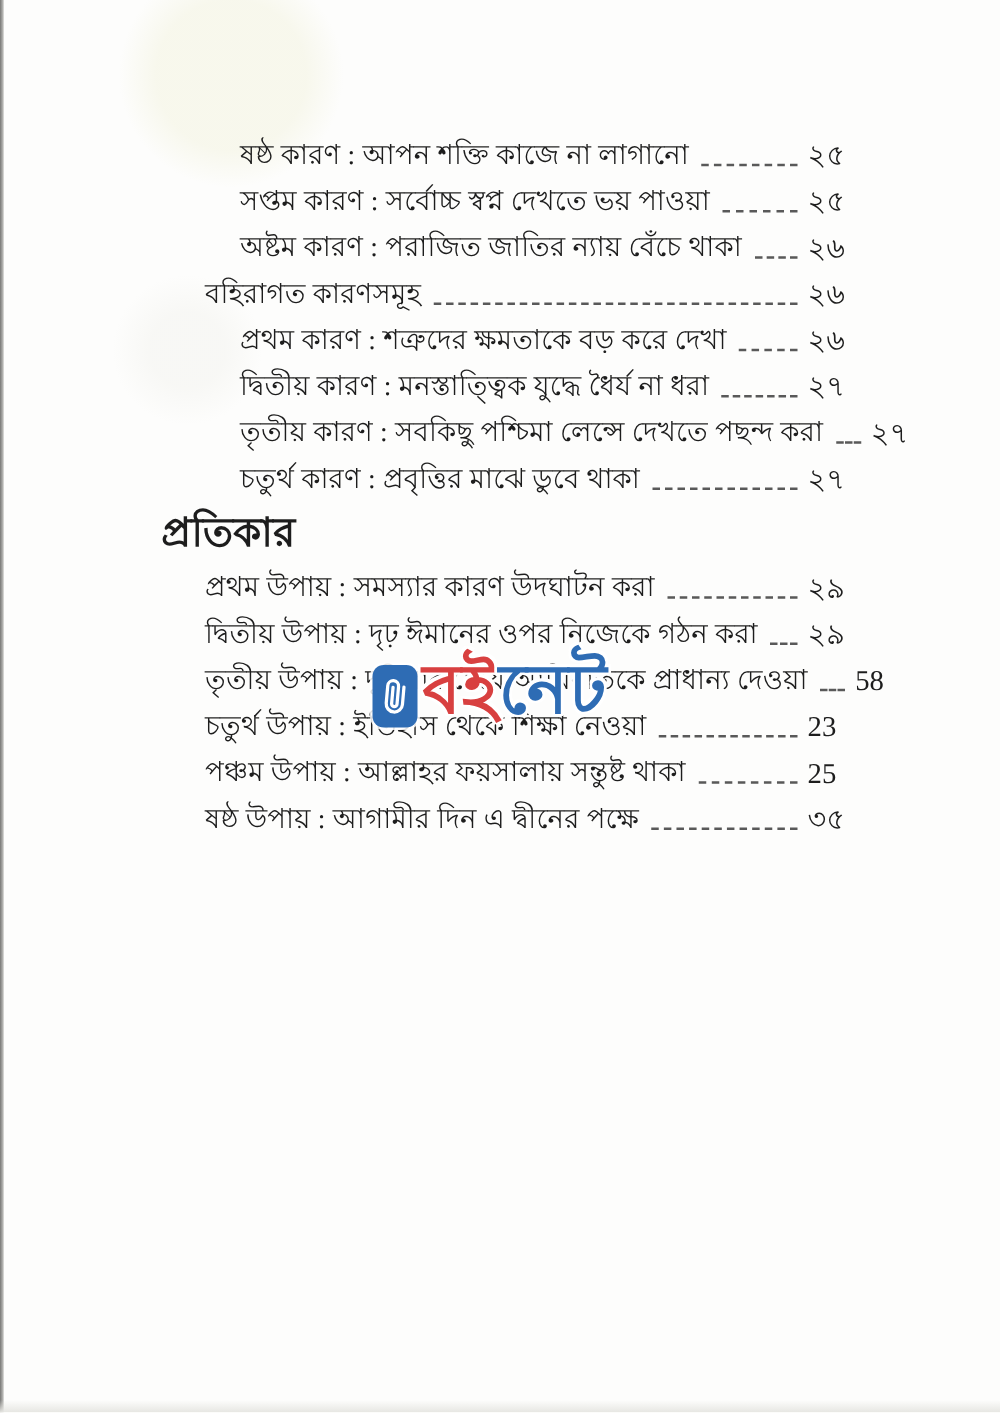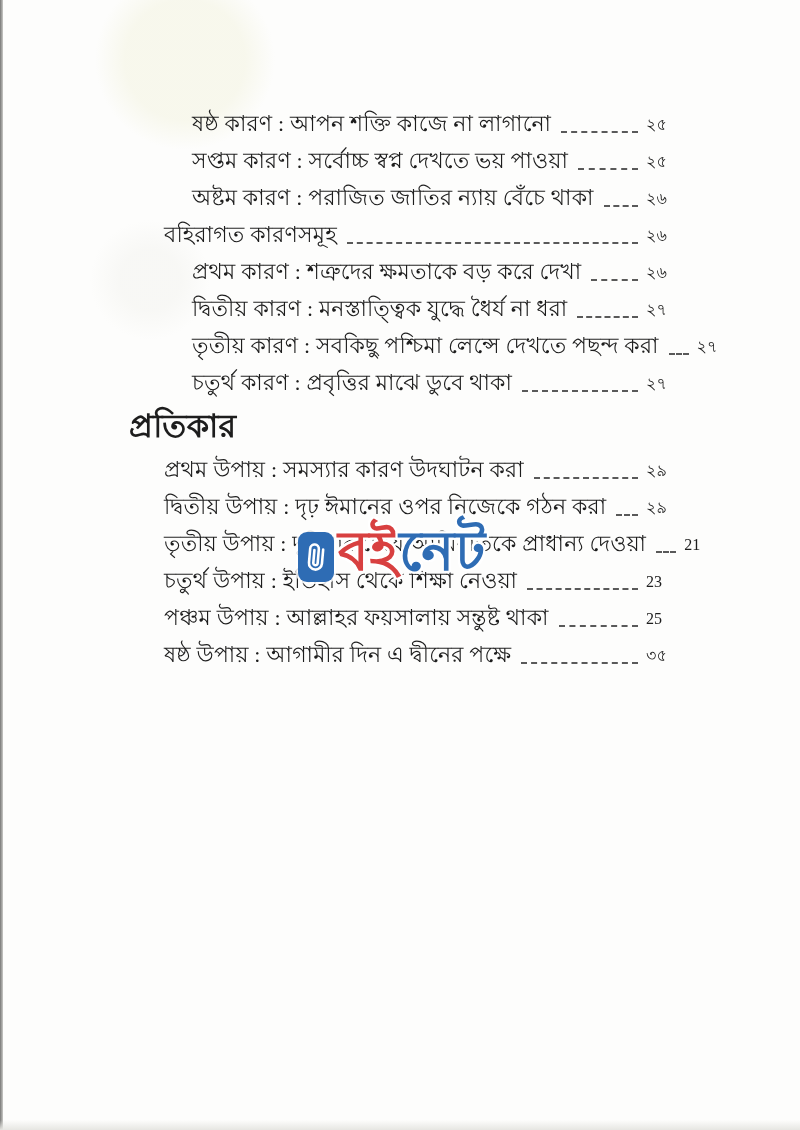--- a/index.html
+++ b/index.html
@@ -37,21 +37,21 @@
   .section-gap{margin-top:0;}
   .row .label{flex:0 0 auto;letter-spacing:.2px;}
   .leader{
     flex:1 1 auto;
     border-bottom:2px dashed #3d3d3d;
     margin-left:10px;margin-right:8px;
     transform:translateY(7px);
     min-width:20px;
     opacity:.85;
   }
-  .pnum{flex:0 0 auto;min-width:32px;text-align:left;font-size:16px;}
+  .pnum{flex:0 0 auto;min-width:32px;text-align:left;font-size:23px;}
   .toc-heading{
     margin:6px 0 4px 129px;
     height:40px;display:flex;align-items:center;
     font-size:32px;font-weight:bold;letter-spacing:.3px;
   }
   
   .watermark{
     position:absolute;left:298px;top:524px;
     pointer-events:none;
   }
@@ -148,21 +148,21 @@
       <span class="pnum">২৯</span>
     </div>
     <div class="row indent-1">
       <span class="label">দ্বিতীয় উপায় : দৃঢ় ঈমানের ওপর নিজেকে গঠন করা</span>
       <span class="leader"></span>
       <span class="pnum">২৯</span>
     </div>
     <div class="row indent-1">
       <span class="label">তৃতীয় উপায় : দুনিয়ার চেয়ে আখিরাতকে প্রাধান্য দেওয়া</span>
       <span class="leader"></span>
-      <span class="pnum">21</span>
+      <span class="pnum">58</span>
     </div>
     <div class="row indent-1">
       <span class="label">চতুর্থ উপায় : ইতিহাস থেকে শিক্ষা নেওয়া</span>
       <span class="leader"></span>
       <span class="pnum">23</span>
     </div>
     <div class="row indent-1">
       <span class="label">পঞ্চম উপায় : আল্লাহর ফয়সালায় সন্তুষ্ট থাকা</span>
       <span class="leader"></span>
       <span class="pnum">25</span>

